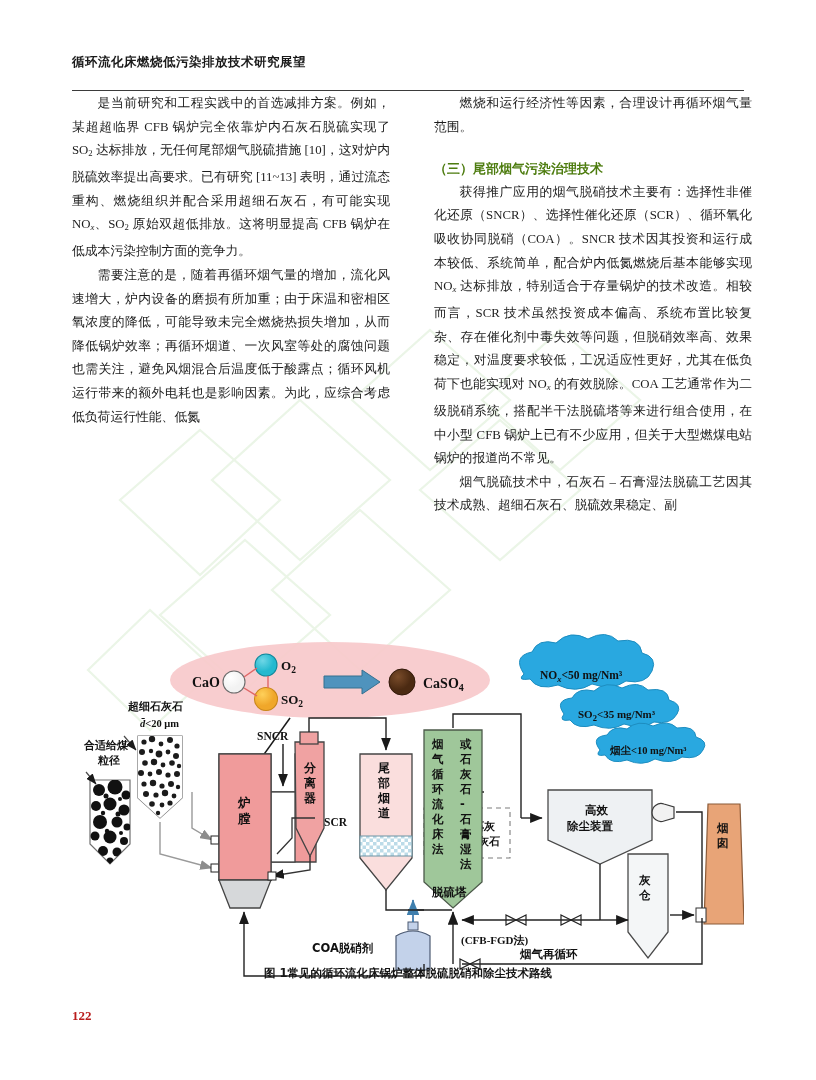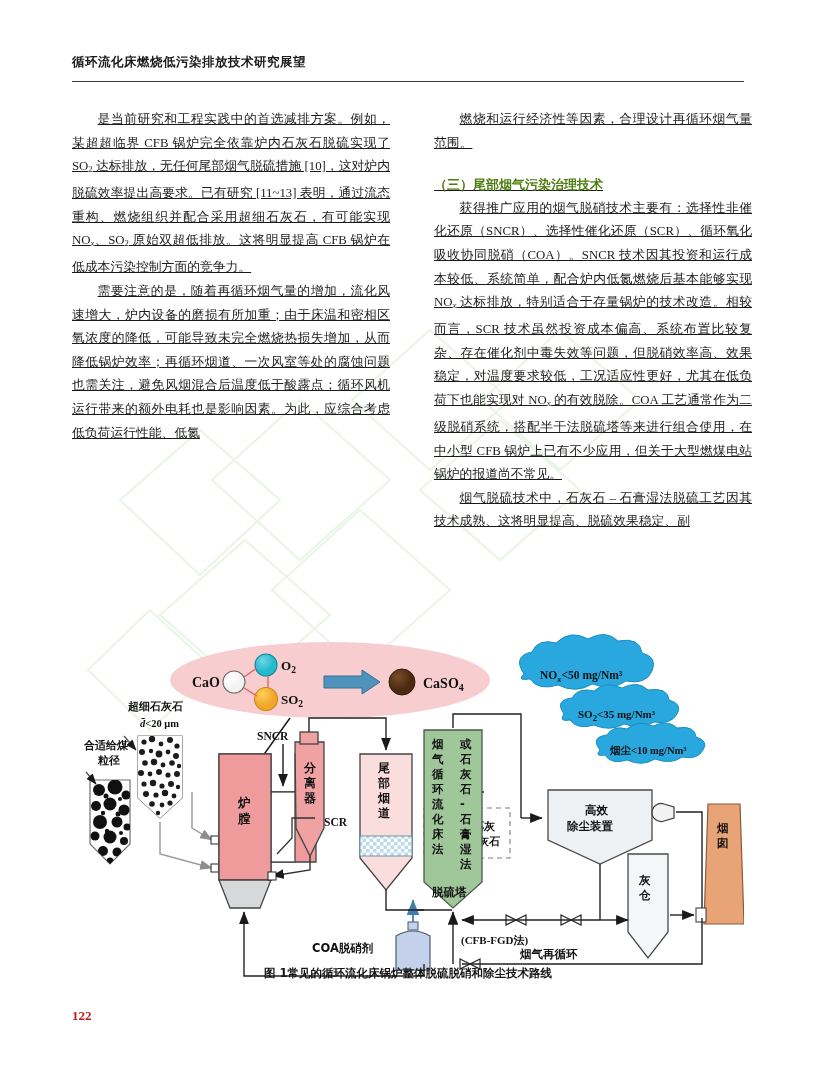--- a/index.html
+++ b/index.html
@@ -11,28 +11,28 @@
     position:relative;
     overflow:hidden;
   }
   .page{position:relative;width:816px;height:1080px;box-sizing:border-box;}
 
   
   .runhead{
     position:absolute;left:72px;top:54px;width:672px;
     font-family:"DejaVu Sans","Liberation Sans",sans-serif;
     font-size:12.5px;font-weight:bold;color:#1a1a1a;
-    padding-bottom:10px;
+    padding-bottom:19px;
     border-bottom:1.2px solid #3b3b3b;
     letter-spacing:.5px;
   }
 
   
   .cols{position:absolute;left:72px;top:92px;width:672px;height:545px;}
-  .col{position:absolute;top:16px;width:318px;text-decoration:underline;}
+  .col{position:absolute;top:0;width:318px;}
   .col.left{left:0;}
   .col.right{left:354px;margin-left:8px;}
 
   p.body{
     margin:0 0 0 0;
     font-size:12.8px;
     line-height:23.6px;
     text-align:justify;
     text-justify:inter-ideograph;
     text-indent:2em;
@@ -98,21 +98,21 @@
 
     <div class="col left">
       <p class="body">是当前研究和工程实践中的首选减排方案。例如，某超超临界 CFB 锅炉完全依靠炉内石灰石脱硫实现了 SO<sub>2</sub> 达标排放，无任何尾部烟气脱硫措施 [10]，这对炉内脱硫效率提出高要求。已有研究 [11~13] 表明，通过流态重构、燃烧组织并配合采用超细石灰石，有可能实现 NO<sub><i>x</i></sub>、SO<sub>2</sub> 原始双超低排放。这将明显提高 CFB 锅炉在低成本污染控制方面的竞争力。</p>
       <p class="body">需要注意的是，随着再循环烟气量的增加，流化风速增大，炉内设备的磨损有所加重；由于床温和密相区氧浓度的降低，可能导致未完全燃烧热损失增加，从而降低锅炉效率；再循环烟道、一次风室等处的腐蚀问题也需关注，避免风烟混合后温度低于酸露点；循环风机运行带来的额外电耗也是影响因素。为此，应综合考虑低负荷运行性能、低氮</p>
     </div>
 
     <div class="col right">
       <p class="body">燃烧和运行经济性等因素，合理设计再循环烟气量范围。</p>
       <h3 class="sec">（三）尾部烟气污染治理技术</h3>
       <p class="body">获得推广应用的烟气脱硝技术主要有：选择性非催化还原（SNCR）、选择性催化还原（SCR）、循环氧化吸收协同脱硝（COA）。SNCR 技术因其投资和运行成本较低、系统简单，配合炉内低氮燃烧后基本能够实现 NO<sub><i>x</i></sub> 达标排放，特别适合于存量锅炉的技术改造。相较而言，SCR 技术虽然投资成本偏高、系统布置比较复杂、存在催化剂中毒失效等问题，但脱硝效率高、效果稳定，对温度要求较低，工况适应性更好，尤其在低负荷下也能实现对 NO<sub><i>x</i></sub> 的有效脱除。COA 工艺通常作为二级脱硝系统，搭配半干法脱硫塔等来进行组合使用，在中小型 CFB 锅炉上已有不少应用，但关于大型燃煤电站锅炉的报道尚不常见。</p>
-      <p class="body">烟气脱硫技术中，石灰石 – 石膏湿法脱硫工艺因其技术成熟、这将明显提高、脱硫效果稳定、副</p>
+      <p class="body">烟气脱硫技术中，石灰石 – 石膏湿法脱硫工艺因其技术成熟、超细石灰石、脱硫效果稳定、副</p>
     </div>
 
   </div>
 
   <div class="figure">
   <svg viewBox="0 0 672 360" width="672" height="360">
     <defs>
       <marker id="ah" markerWidth="9" markerHeight="7" refX="8.5" refY="3.5" orient="auto">
         <polygon points="0,0 9,3.5 0,7" fill="#1a1a1a"></polygon>
       </marker>

